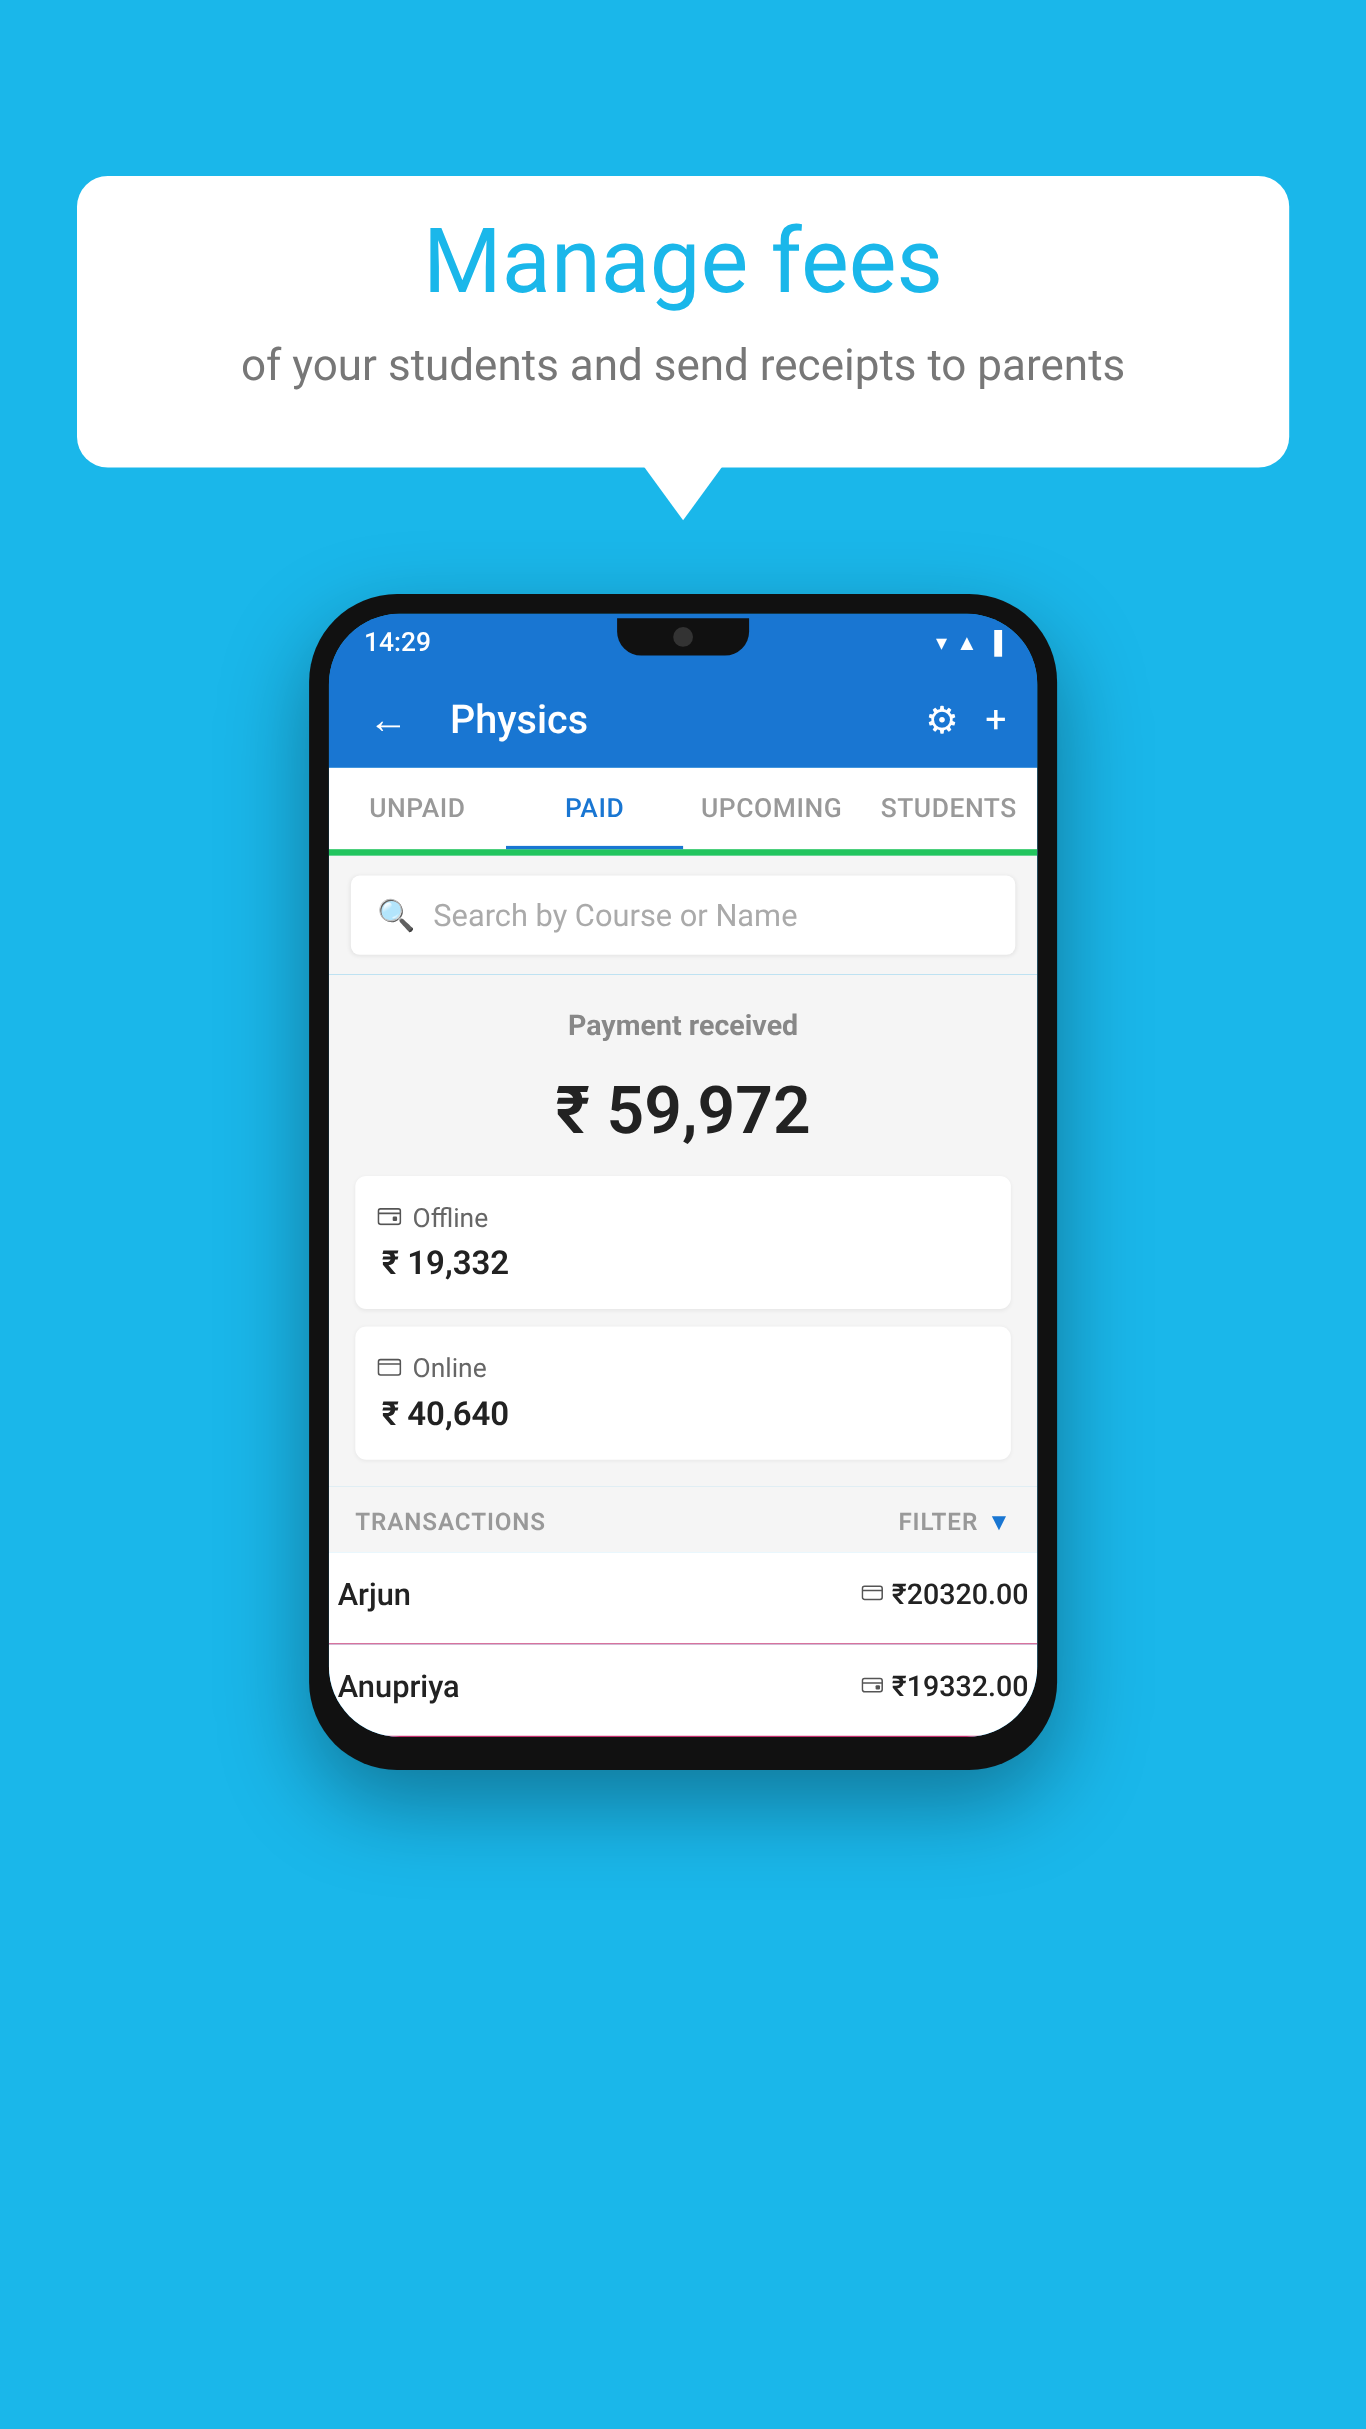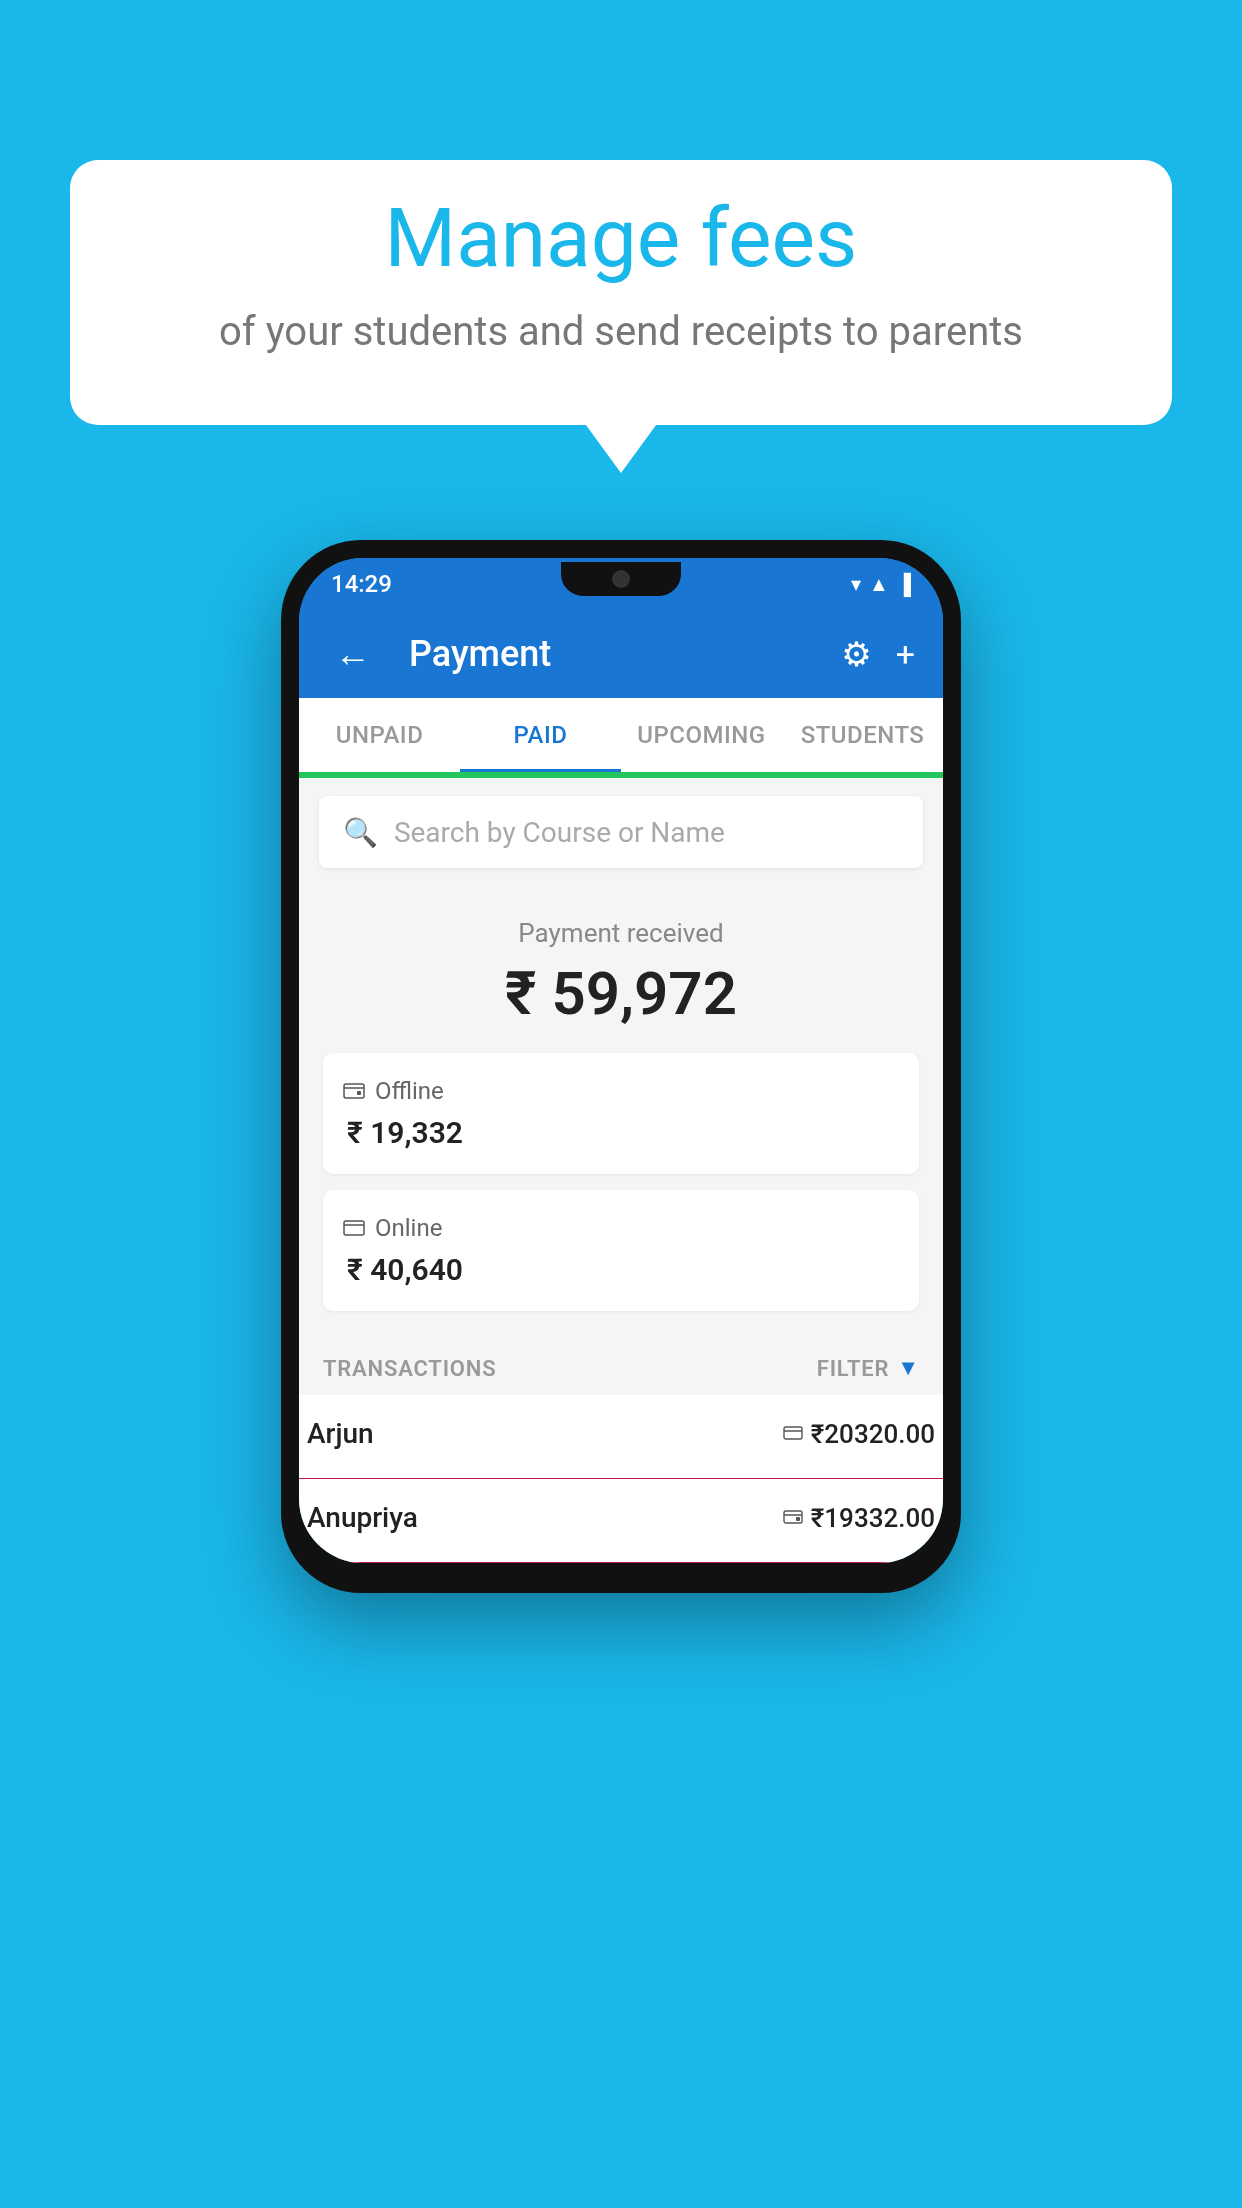--- a/index.html
+++ b/index.html
@@ -241,21 +241,22 @@
     
     .payment-summary {
       background: #f5f5f5;
       padding: 32px 24px 24px;
       text-align: center;
     }
 
     .payment-received-label {
       color: #888;
       font-size: 26px;
-      margin-bottom: 10px;
+      margin-bottom: 26px;
+      font-weight: bold;
     }
 
     .payment-amount {
       color: #222;
       font-size: 60px;
       font-weight: 600;
       margin-bottom: 24px;
     }
 
     .payment-cards {
@@ -406,21 +407,21 @@
         <span class="status-time">14:29</span>
         <div class="status-icons">
           <span class="status-wifi">▾</span>
           <span class="status-signal">▲</span>
           <span class="status-battery">▐</span>
         </div>
       </div>
 
       <div class="app-bar">
         <span class="app-bar-back">←</span>
-        <span class="app-bar-title">Payment</span>
+        <span class="app-bar-title">Physics</span>
         <div class="app-bar-actions">
           <span class="app-bar-icon">⚙</span>
           <span class="app-bar-icon">+</span>
         </div>
       </div>
 
       <div class="tabs">
         <div class="tab">
           <span>UNPAID</span>
         </div>

